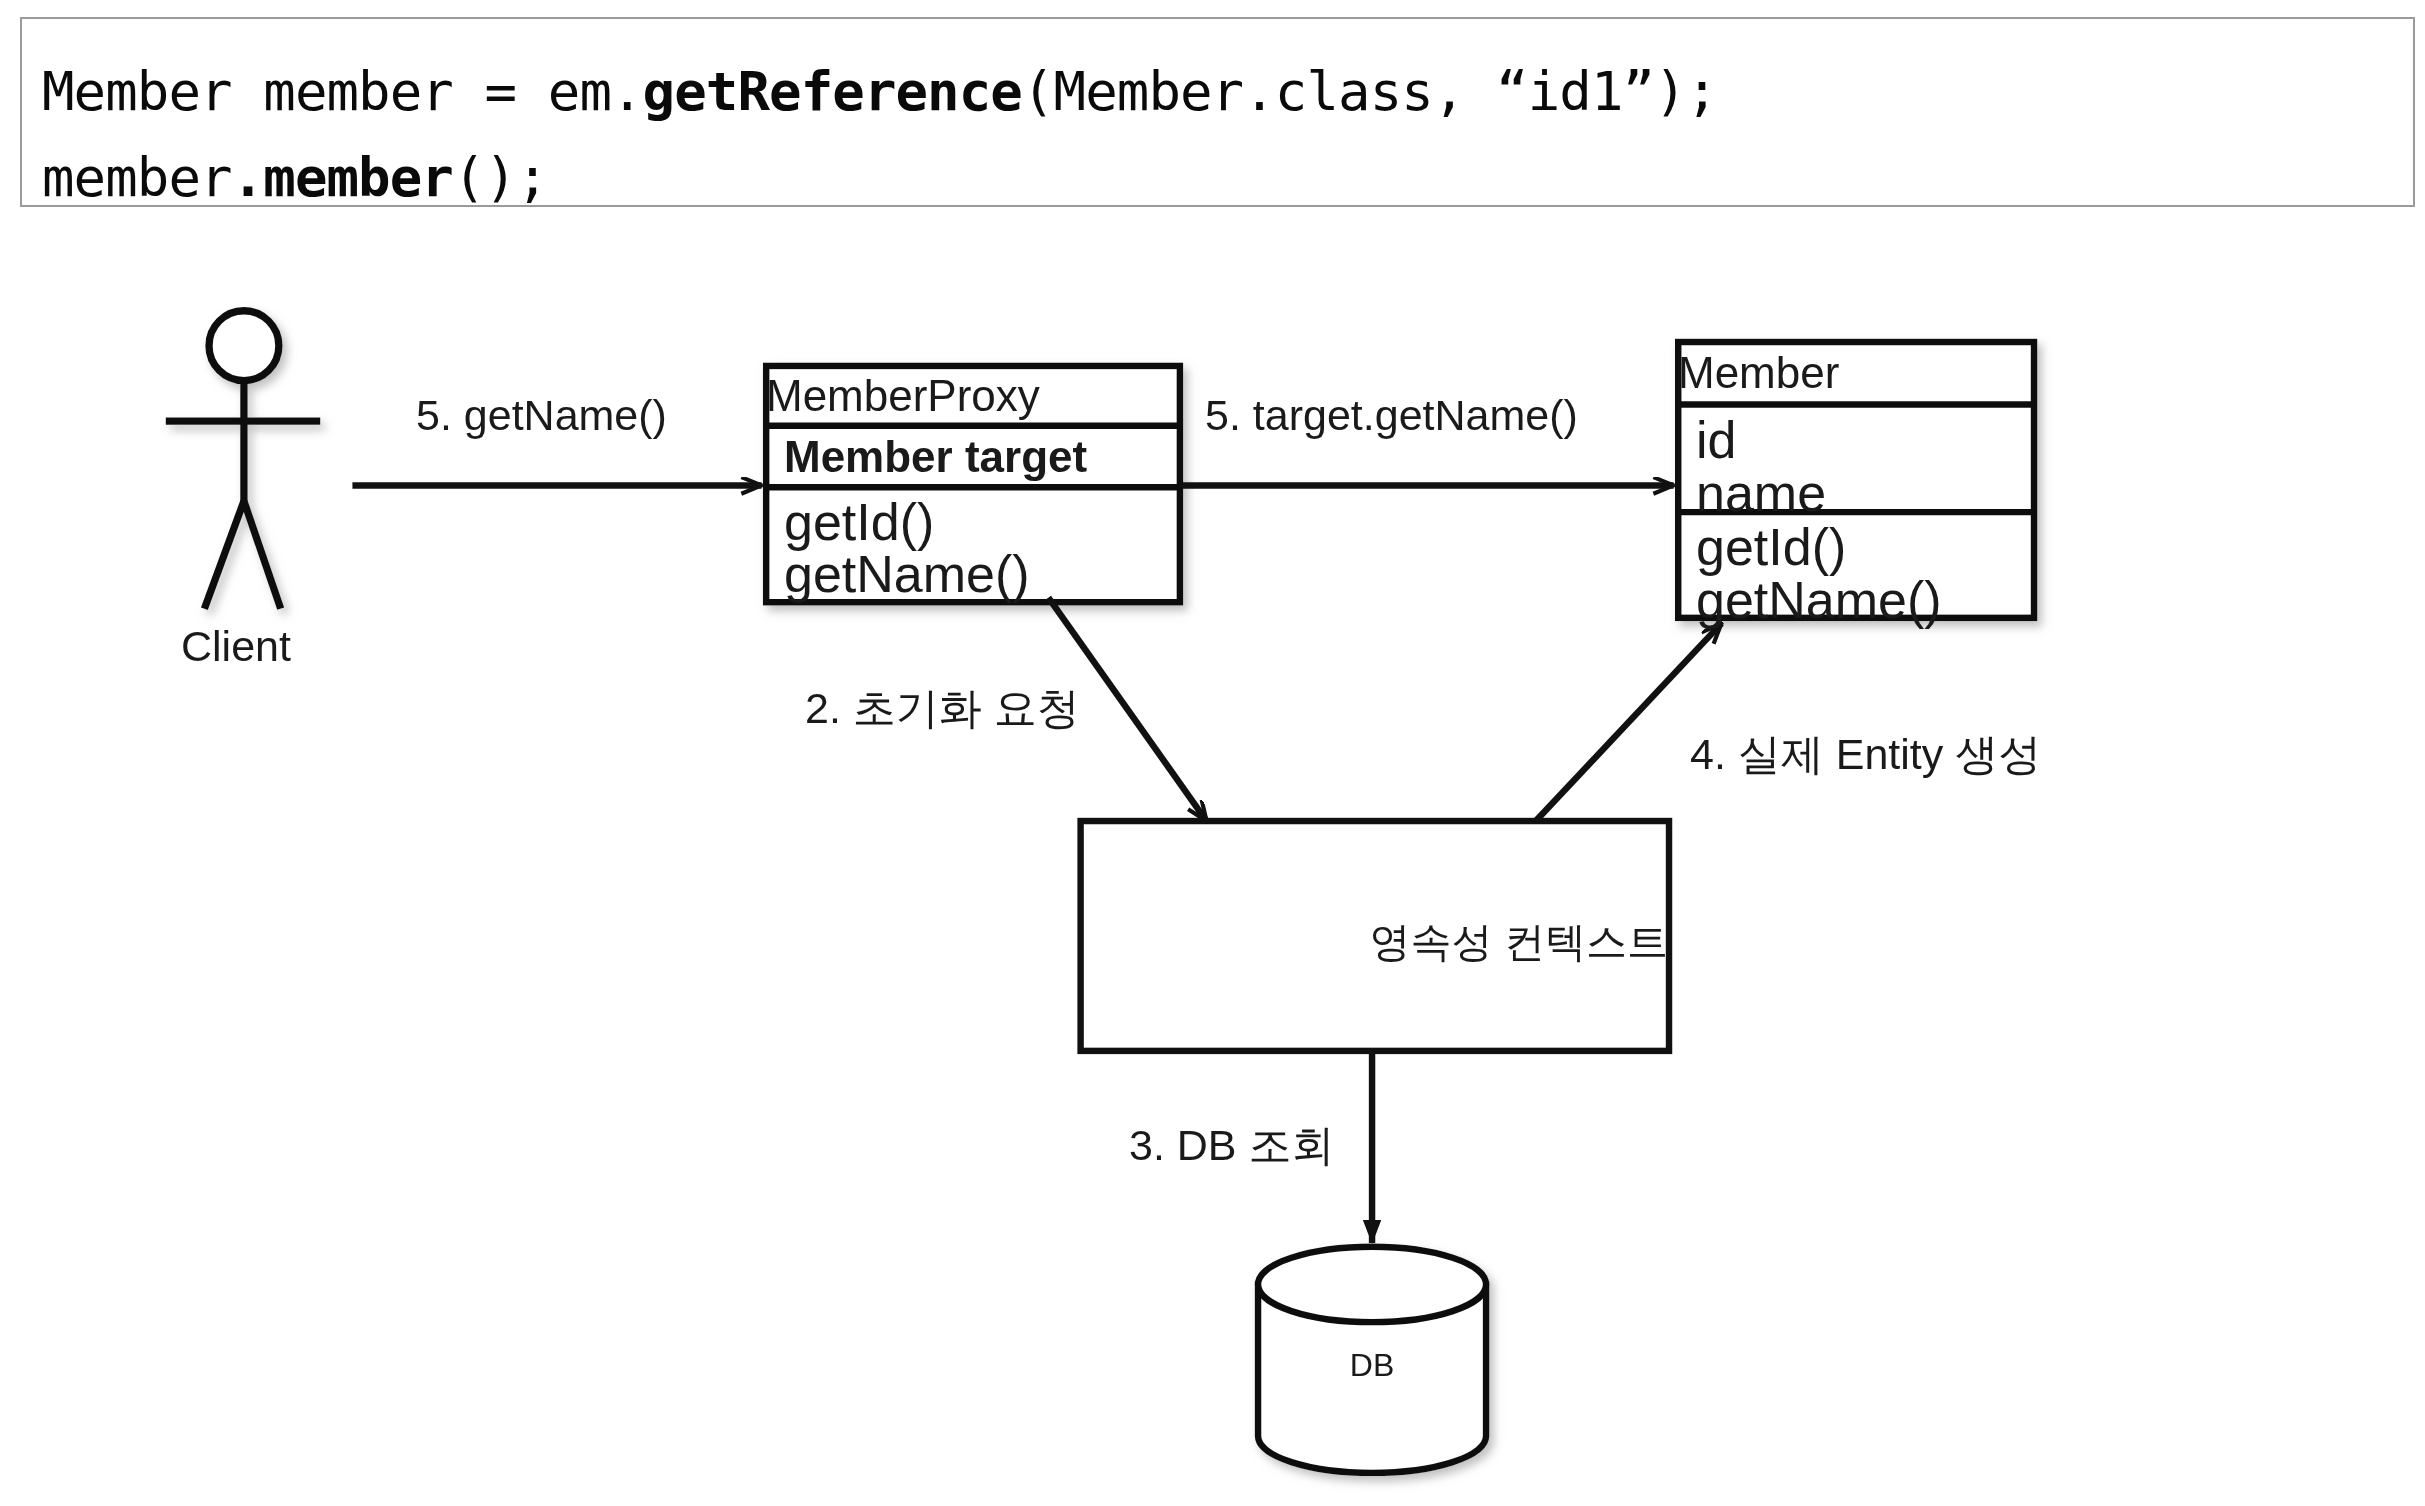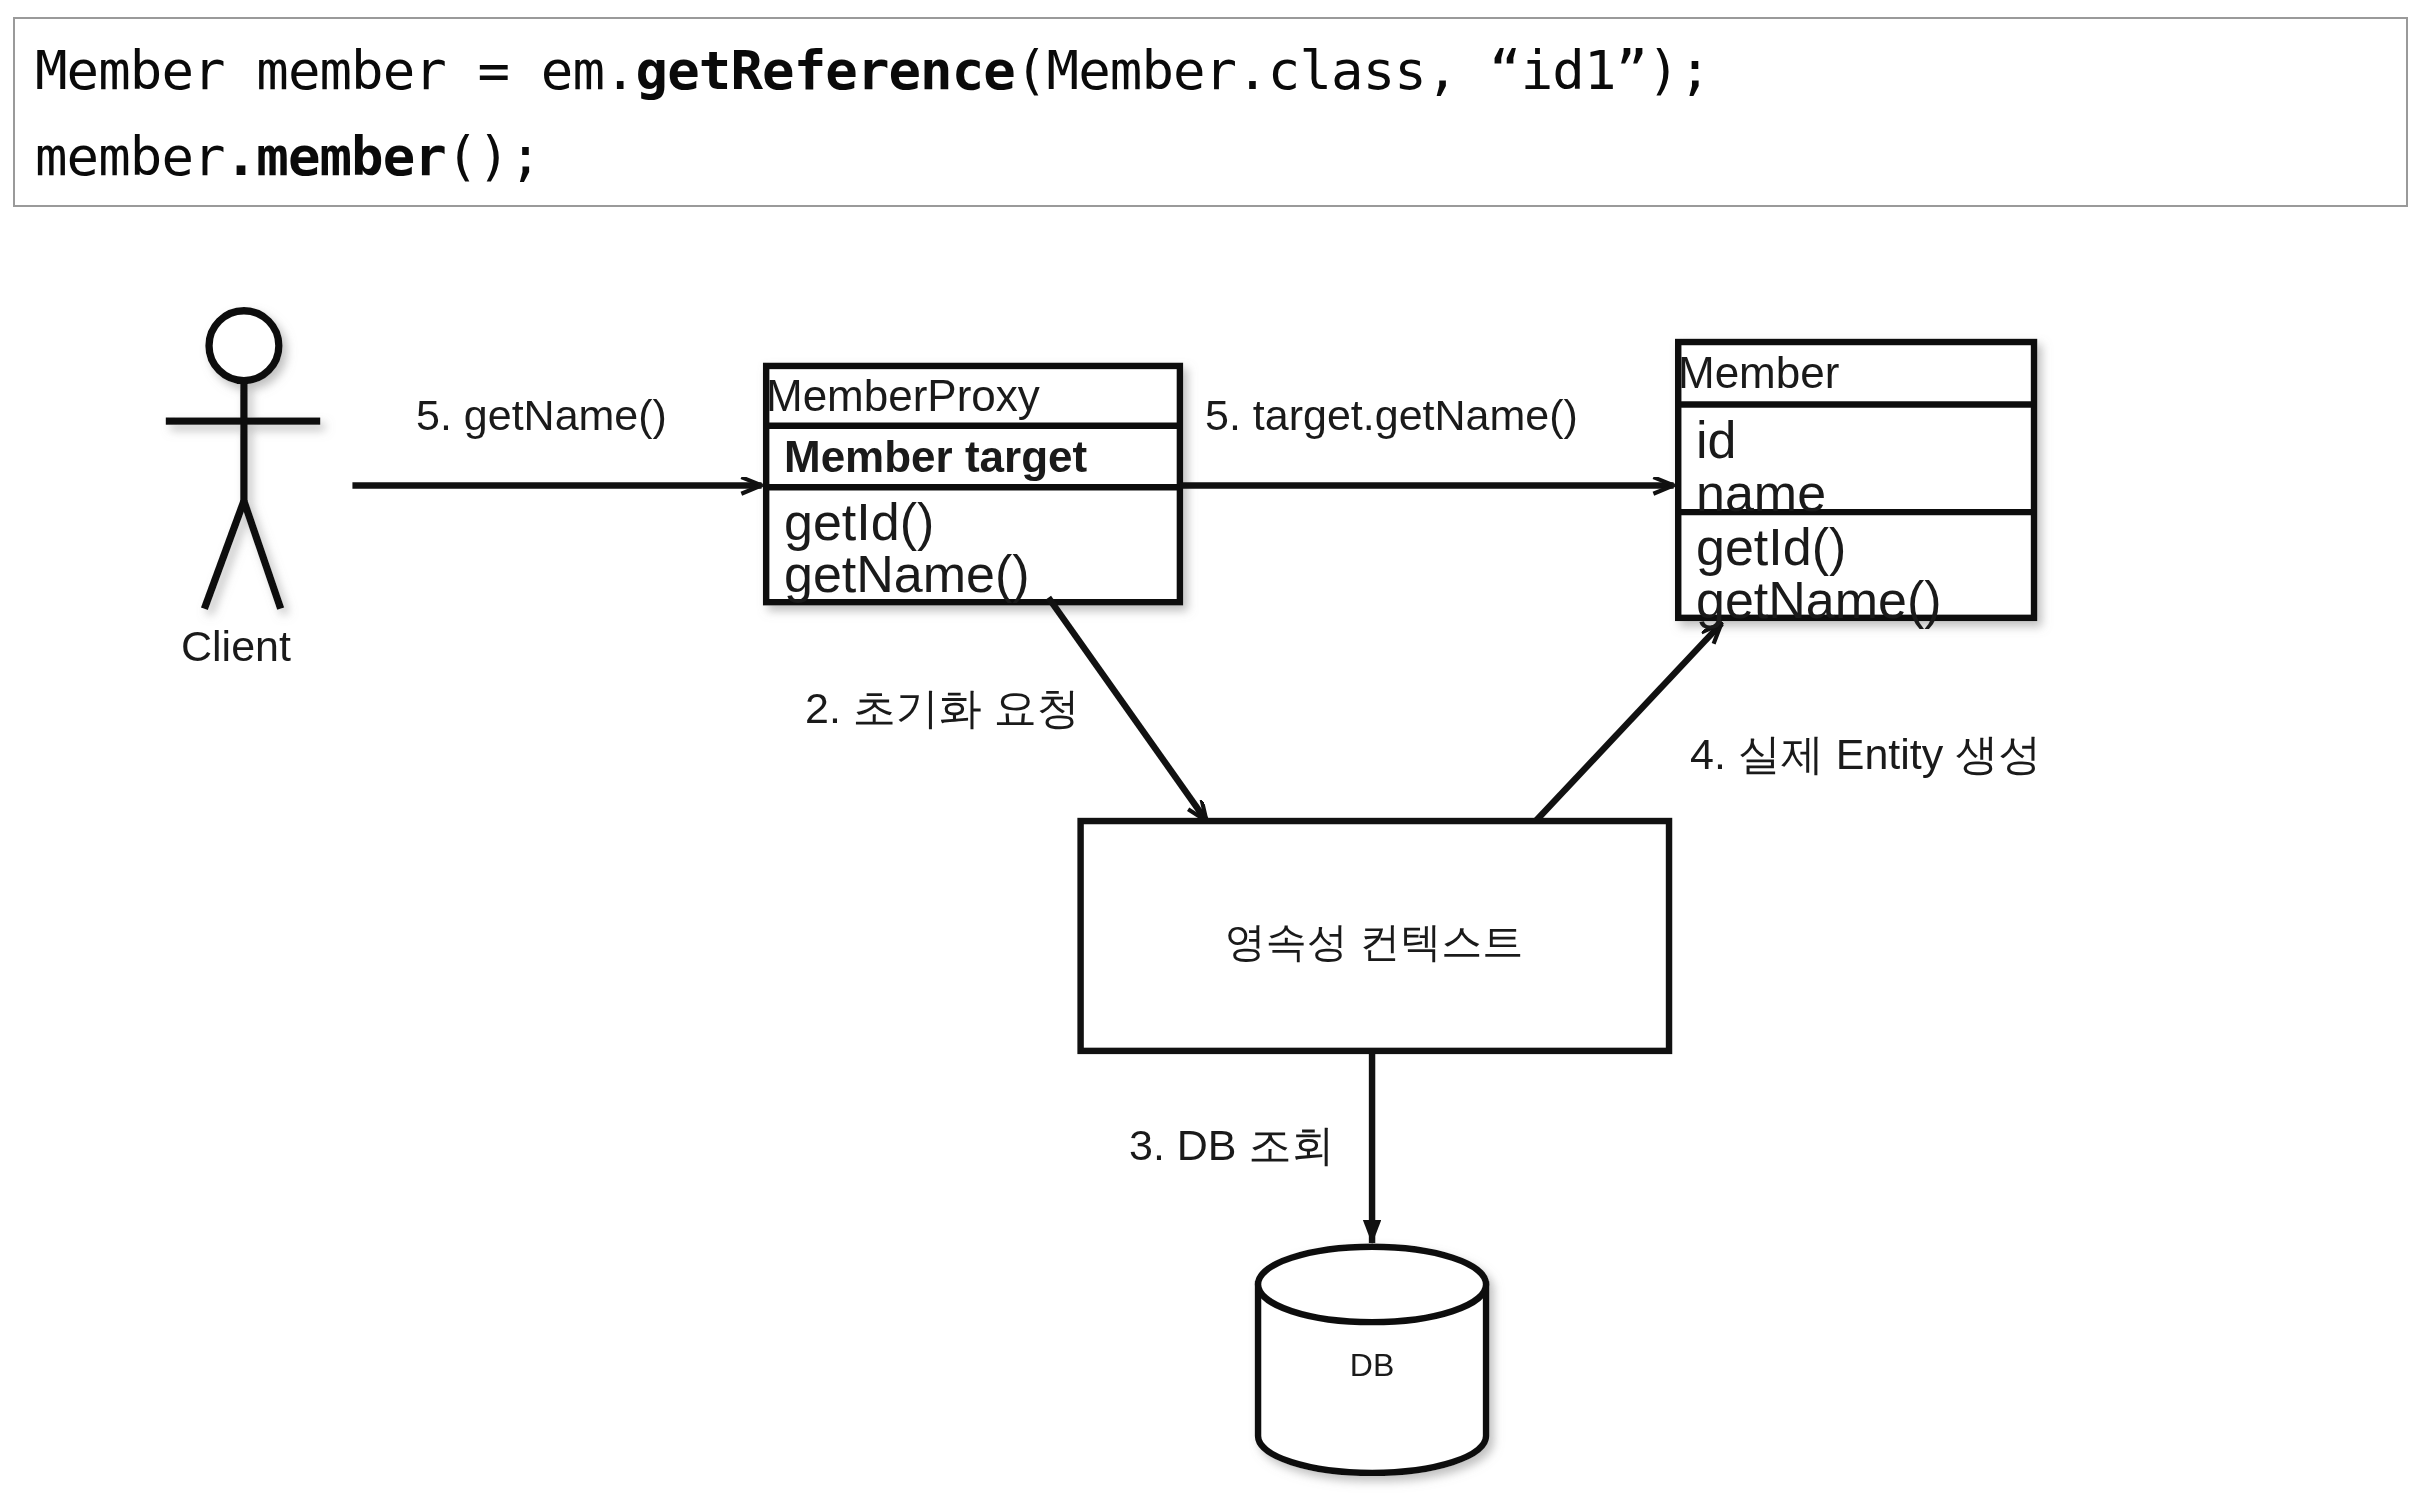--- a/index.html
+++ b/index.html
@@ -11,28 +11,28 @@
     width: 2426px;
     height: 1506px;
     position: relative;
     font-family: "Liberation Sans", sans-serif;
     overflow: hidden;
   }
 
   
   #code-block {
     position: absolute;
-    left: 13px;
+    left: 20px;
     top: 16.6px;
     width: 2395px;
     height: 190px;
     box-sizing: border-box;
     border: 2.8px solid #9a9a9a;
     background: #ffffff;
-    padding: 9px 20px 0 20px;
+    padding: 30px 20px 0 20px;
   }
   .code-line {
     font-family: "DejaVu Sans Mono", "Liberation Mono", monospace;
     font-size: 54px;
     line-height: 86px;
     color: #0a0a0a;
     white-space: pre;
     letter-spacing: -0.9px;
   }
   .code-line b {
@@ -144,18 +144,18 @@
 <div class="lbl lbl-box-title" style="left:1678px; top:348px; width:356px;">Member</div>
 <div class="lbl lbl-box-item" style="left:1696px; top:410px;">id</div>
 <div class="lbl lbl-box-item" style="left:1696px; top:463px;">name</div>
 <div class="lbl lbl-box-item" style="left:1696px; top:517px;">getId()</div>
 <div class="lbl lbl-box-item" style="left:1696px; top:570px;">getName()</div>
 
 <div class="lbl lbl-arrow" style="left:805px; top:680px;">2. 초기화 요청</div>
 
 <div class="lbl lbl-arrow" style="left:1690px; top:726px;">4. 실제 Entity 생성</div>
 
-<div class="lbl lbl-ctx" style="left:1080px; top:915px; width:588px; text-align:center;">영속성 컨텍스트</div>
+<div class="lbl lbl-ctx" style="left:1080px; top:915px; width:588px; text-align:right;">영속성 컨텍스트</div>
 
 <div class="lbl lbl-arrow" style="left:1129px; top:1117px;">3. DB 조회</div>
 
 <div class="lbl lbl-db" style="left:1258px; top:1347px; width:228px; text-align:center;">DB</div>
 
 
 </body></html>

